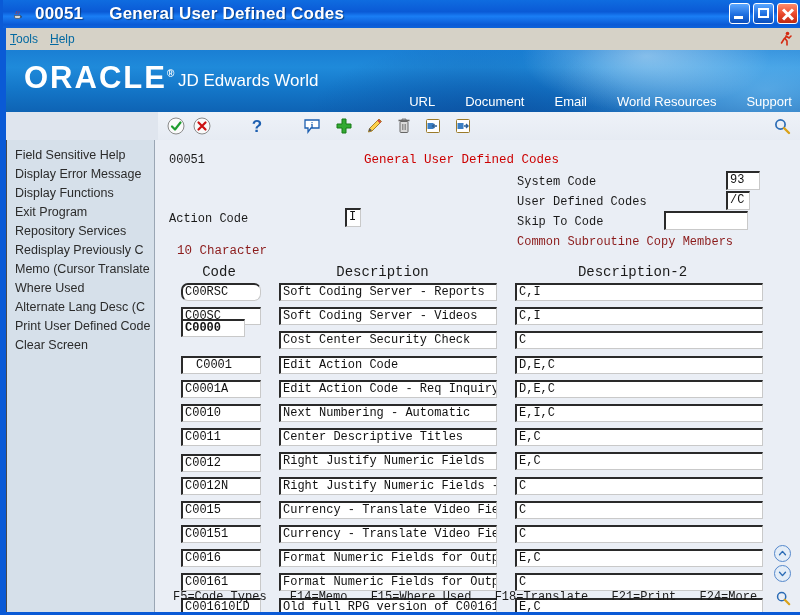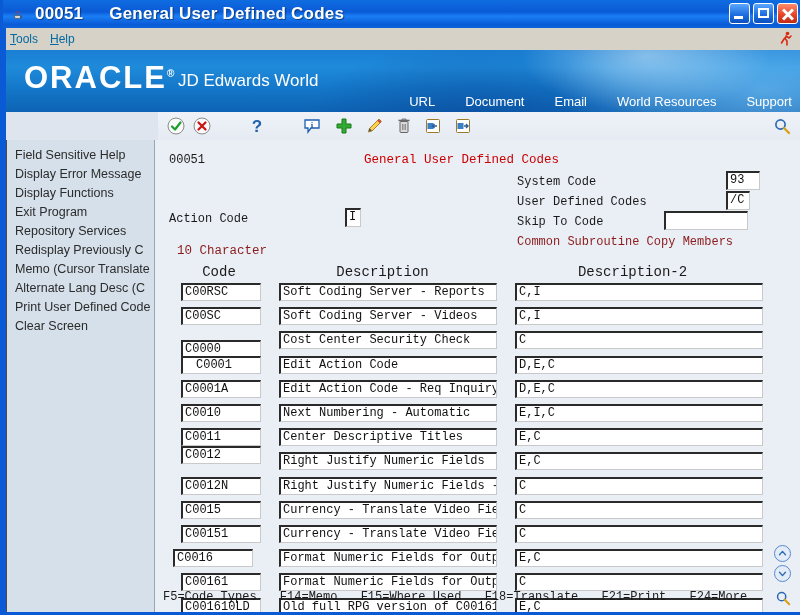--- a/index.html
+++ b/index.html
@@ -132,21 +132,21 @@
   .grid-row .fld{height:18px;}
 
   .scroll-btn{
     position:absolute;right:9px;width:15px;height:15px;border-radius:50%;
     border:1px solid #5588cc;background:#e4edf7;cursor:pointer;
   }
   .scroll-btn svg{display:block;margin:2px auto;}
 
   .fkeys{
     position:absolute;left:0;bottom:8px;width:531px;font-size:12px;color:#1a1a1a;
-    padding-left:8px;box-sizing:border-box;white-space:nowrap;
+    padding-left:18px;box-sizing:border-box;white-space:nowrap;
   }
   .fkey{margin-right:16px;cursor:pointer;}
   .fk-search{position:absolute;right:9px;bottom:6px;width:16px;height:16px;cursor:pointer;}
 </style>
 </head>
 <body>
 
 <div class="window">
 
   <div class="titlebar">
@@ -272,20 +272,21 @@
 
   <div class="sidebar">
     <div style="height:6px"></div>
     <div class="side-item">Field Sensitive Help</div>
     <div class="side-item">Display Error Message</div>
     <div class="side-item">Display Functions</div>
     <div class="side-item">Exit Program</div>
     <div class="side-item">Repository Services</div>
     <div class="side-item">Redisplay Previously C</div>
     <div class="side-item">Memo (Cursor Translate</div>
+    <div class="side-item">Where Used</div>
     <div class="side-item">Alternate Lang Desc  (C</div>
     <div class="side-item">Print User Defined Code</div>
     <div class="side-item">Clear Screen</div>
   </div>
 
   <div class="form">
 
     <div class="prog-id mono">00051</div>
     <div class="form-title mono">General User Defined Codes</div>
 
@@ -304,31 +305,31 @@
     <div class="fld" style="left:190px;top:68px;width:16px;height:19px;">I</div>
 
     <div class="section-lbl mono">10  Character</div>
 
     <div class="col-head mono" style="left:20px;top:124px;width:88px;">Code</div>
     <div class="col-head mono" style="left:120px;top:124px;width:215px;">Description</div>
     <div class="col-head mono" style="left:355px;top:124px;width:245px;">Description-2</div>
 
     <div id="grid">
         <div class="grid-row">
-          <div class="fld" style="left: 26px; top: 143px; width: 80px;">C00RSC</div>
+          <div class="fld" style="left: 26px; top: 143px; width: 80px; border-radius: 7px;">C00RSC</div>
           <div class="fld" style="left: 124px; top: 143px; width: 218px;">Soft Coding Server - Reports</div>
           <div class="fld" style="left: 360px; top: 143px; width: 248px;">C,I</div>
         </div>
         <div class="grid-row">
           <div class="fld" style="left: 26px; top: 167.2px; width: 80px;">C00SC</div>
           <div class="fld" style="left: 124px; top: 167.2px; width: 218px;">Soft Coding Server - Videos</div>
           <div class="fld" style="left: 360px; top: 167.2px; width: 248px;">C,I</div>
         </div>
         <div class="grid-row">
-          <div class="fld" style="left: 26px; top: 200px; width: 80px;">C0000</div>
+          <div class="fld" style="left: 26px; top: 179px; width: 64px; font-weight: bold;">C0000</div>
           <div class="fld" style="left: 124px; top: 191.4px; width: 218px;">Cost Center Security Check</div>
           <div class="fld" style="left: 360px; top: 191.4px; width: 248px;">C</div>
         </div>
         <div class="grid-row">
           <div class="fld" style="left: 26px; top: 215.6px; width: 80px; padding-left: 13px;">C0001</div>
           <div class="fld" style="left: 124px; top: 215.6px; width: 218px;">Edit Action Code</div>
           <div class="fld" style="left: 360px; top: 215.6px; width: 248px;">D,E,C</div>
         </div>
         <div class="grid-row">
           <div class="fld" style="left: 26px; top: 239.8px; width: 80px;">C0001A</div>
@@ -339,41 +340,41 @@
           <div class="fld" style="left: 26px; top: 264px; width: 80px;">C0010</div>
           <div class="fld" style="left: 124px; top: 264px; width: 218px;">Next Numbering - Automatic</div>
           <div class="fld" style="left: 360px; top: 264px; width: 248px;">E,I,C</div>
         </div>
         <div class="grid-row">
           <div class="fld" style="left: 26px; top: 288.2px; width: 80px;">C0011</div>
           <div class="fld" style="left: 124px; top: 288.2px; width: 218px;">Center Descriptive Titles</div>
           <div class="fld" style="left: 360px; top: 288.2px; width: 248px;">E,C</div>
         </div>
         <div class="grid-row">
-          <div class="fld" style="left: 26px; top: 306px; width: 80px;">C0012</div>
+          <div class="fld" style="left: 26px; top: 314px; width: 80px;">C0012</div>
           <div class="fld" style="left: 124px; top: 312.4px; width: 218px;">Right Justify Numeric Fields</div>
           <div class="fld" style="left: 360px; top: 312.4px; width: 248px;">E,C</div>
         </div>
         <div class="grid-row">
           <div class="fld" style="left: 26px; top: 336.6px; width: 80px;">C0012N</div>
           <div class="fld" style="left: 124px; top: 336.6px; width: 218px;">Right Justify Numeric Fields -</div>
           <div class="fld" style="left: 360px; top: 336.6px; width: 248px;">C</div>
         </div>
         <div class="grid-row">
           <div class="fld" style="left: 26px; top: 360.8px; width: 80px;">C0015</div>
           <div class="fld" style="left: 124px; top: 360.8px; width: 218px;">Currency - Translate Video Fie</div>
           <div class="fld" style="left: 360px; top: 360.8px; width: 248px;">C</div>
         </div>
         <div class="grid-row">
           <div class="fld" style="left: 26px; top: 385px; width: 80px;">C00151</div>
           <div class="fld" style="left: 124px; top: 385px; width: 218px;">Currency - Translate Video Fie</div>
           <div class="fld" style="left: 360px; top: 385px; width: 248px;">C</div>
         </div>
         <div class="grid-row">
-          <div class="fld" style="left: 18px; top: 409.2px; width: 80px;">C0016</div>
+          <div class="fld" style="left: 26px; top: 409.2px; width: 80px;">C0016</div>
           <div class="fld" style="left: 124px; top: 409.2px; width: 218px;">Format Numeric Fields for Outp</div>
           <div class="fld" style="left: 360px; top: 409.2px; width: 248px;">E,C</div>
         </div>
         <div class="grid-row">
           <div class="fld" style="left: 26px; top: 433.4px; width: 80px;">C00161</div>
           <div class="fld" style="left: 124px; top: 433.4px; width: 218px;">Format Numeric Fields for Outp</div>
           <div class="fld" style="left: 360px; top: 433.4px; width: 248px;">C</div>
         </div>
         <div class="grid-row">
           <div class="fld" style="left: 26px; top: 457.6px; width: 80px;">C001610LD</div>

